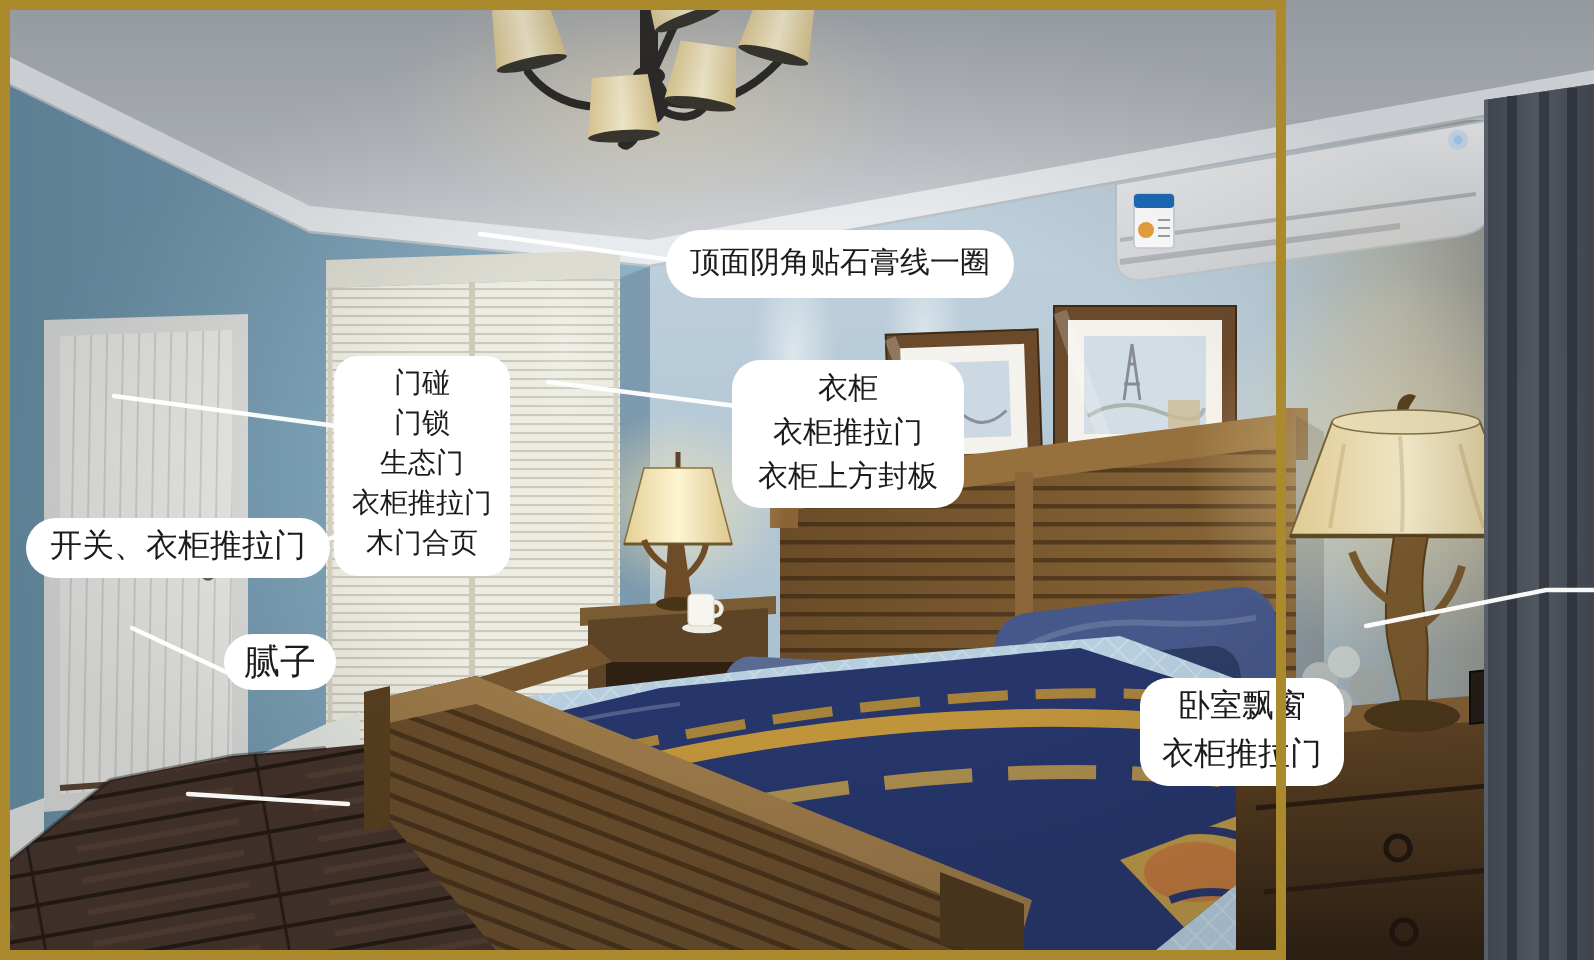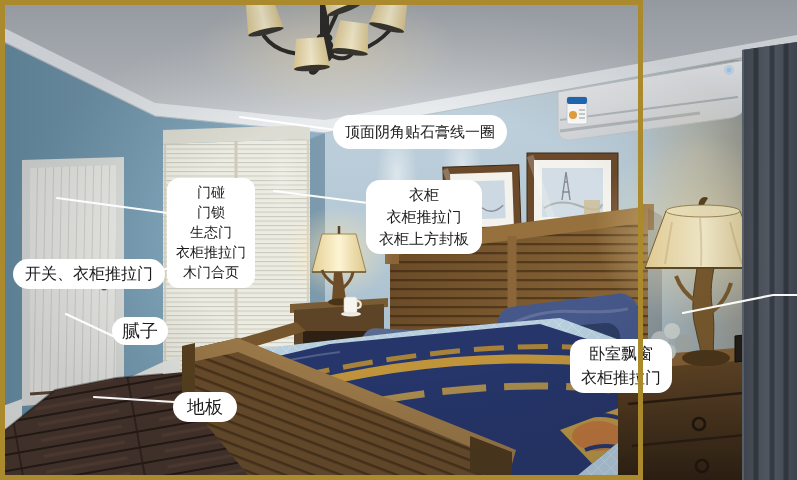--- a/index.html
+++ b/index.html
@@ -344,23 +344,20 @@
 </div>
 
 <div class="label lbl-switch">
   <span>开关、衣柜推拉门</span>
 </div>
 
 <div class="label lbl-putty">
   <span>腻子</span>
 </div>
 
-<div class="label lbl-floor">
-  <span>地板</span>
-</div>
 
 <div class="label lbl-wardrobe">
   <span>衣柜</span>
   <span>衣柜推拉门</span>
   <span>衣柜上方封板</span>
 </div>
 
 <div class="label lbl-window">
   <span>卧室飘窗</span>
   <span>衣柜推拉门</span>

